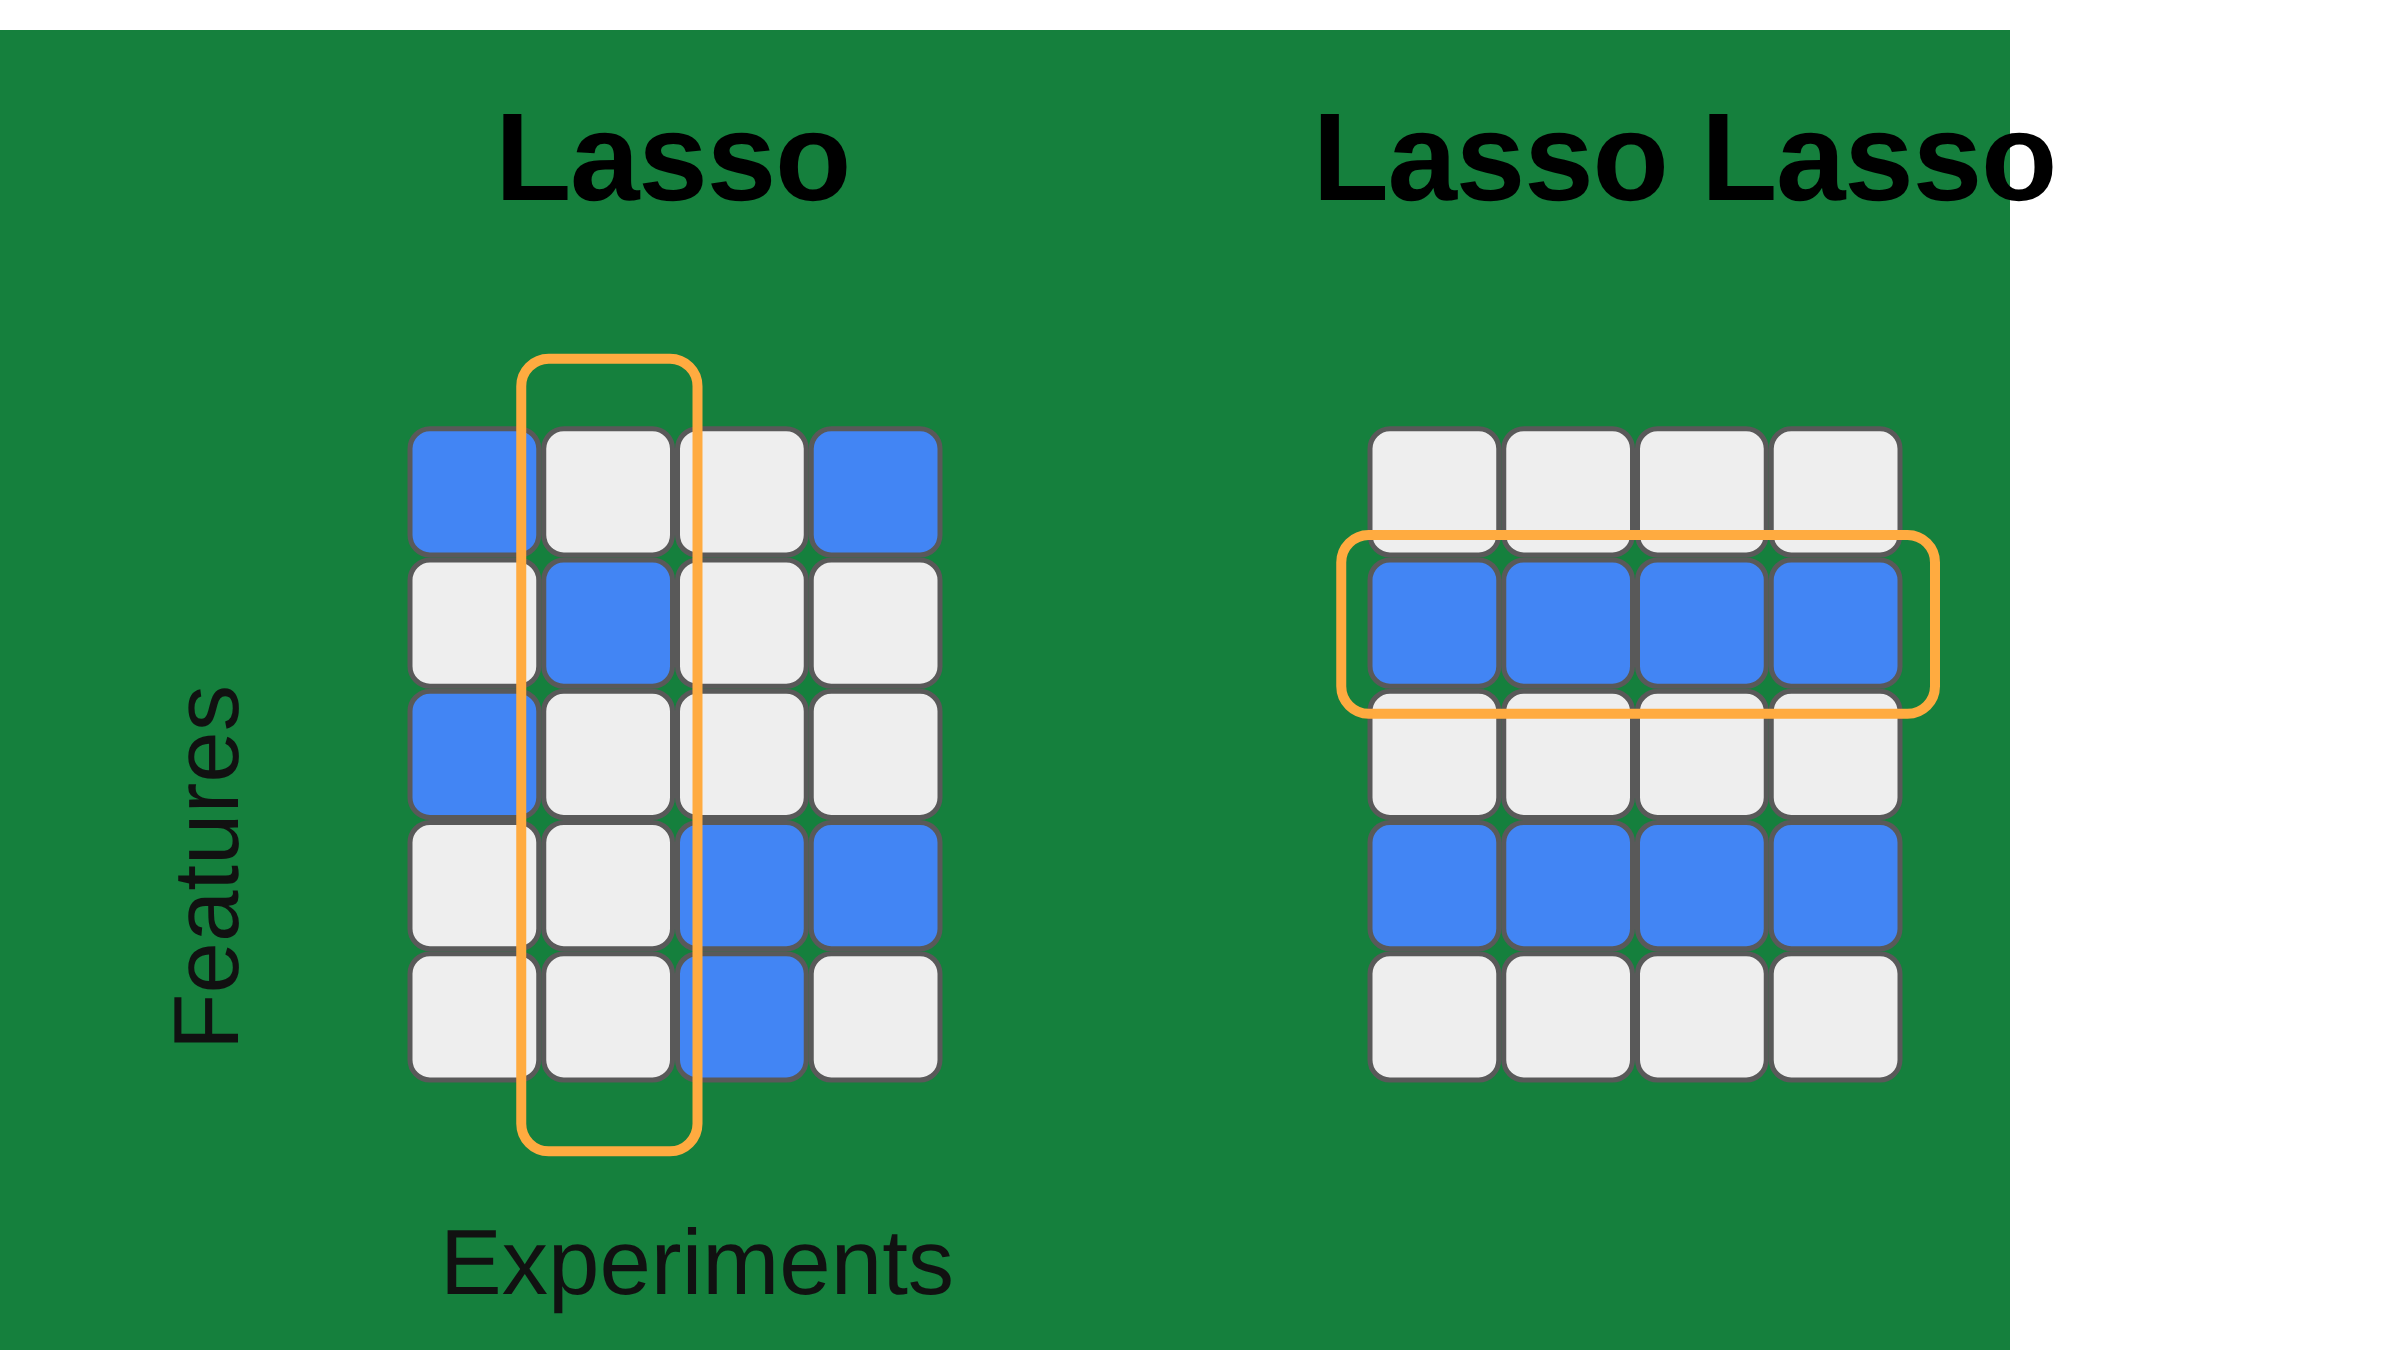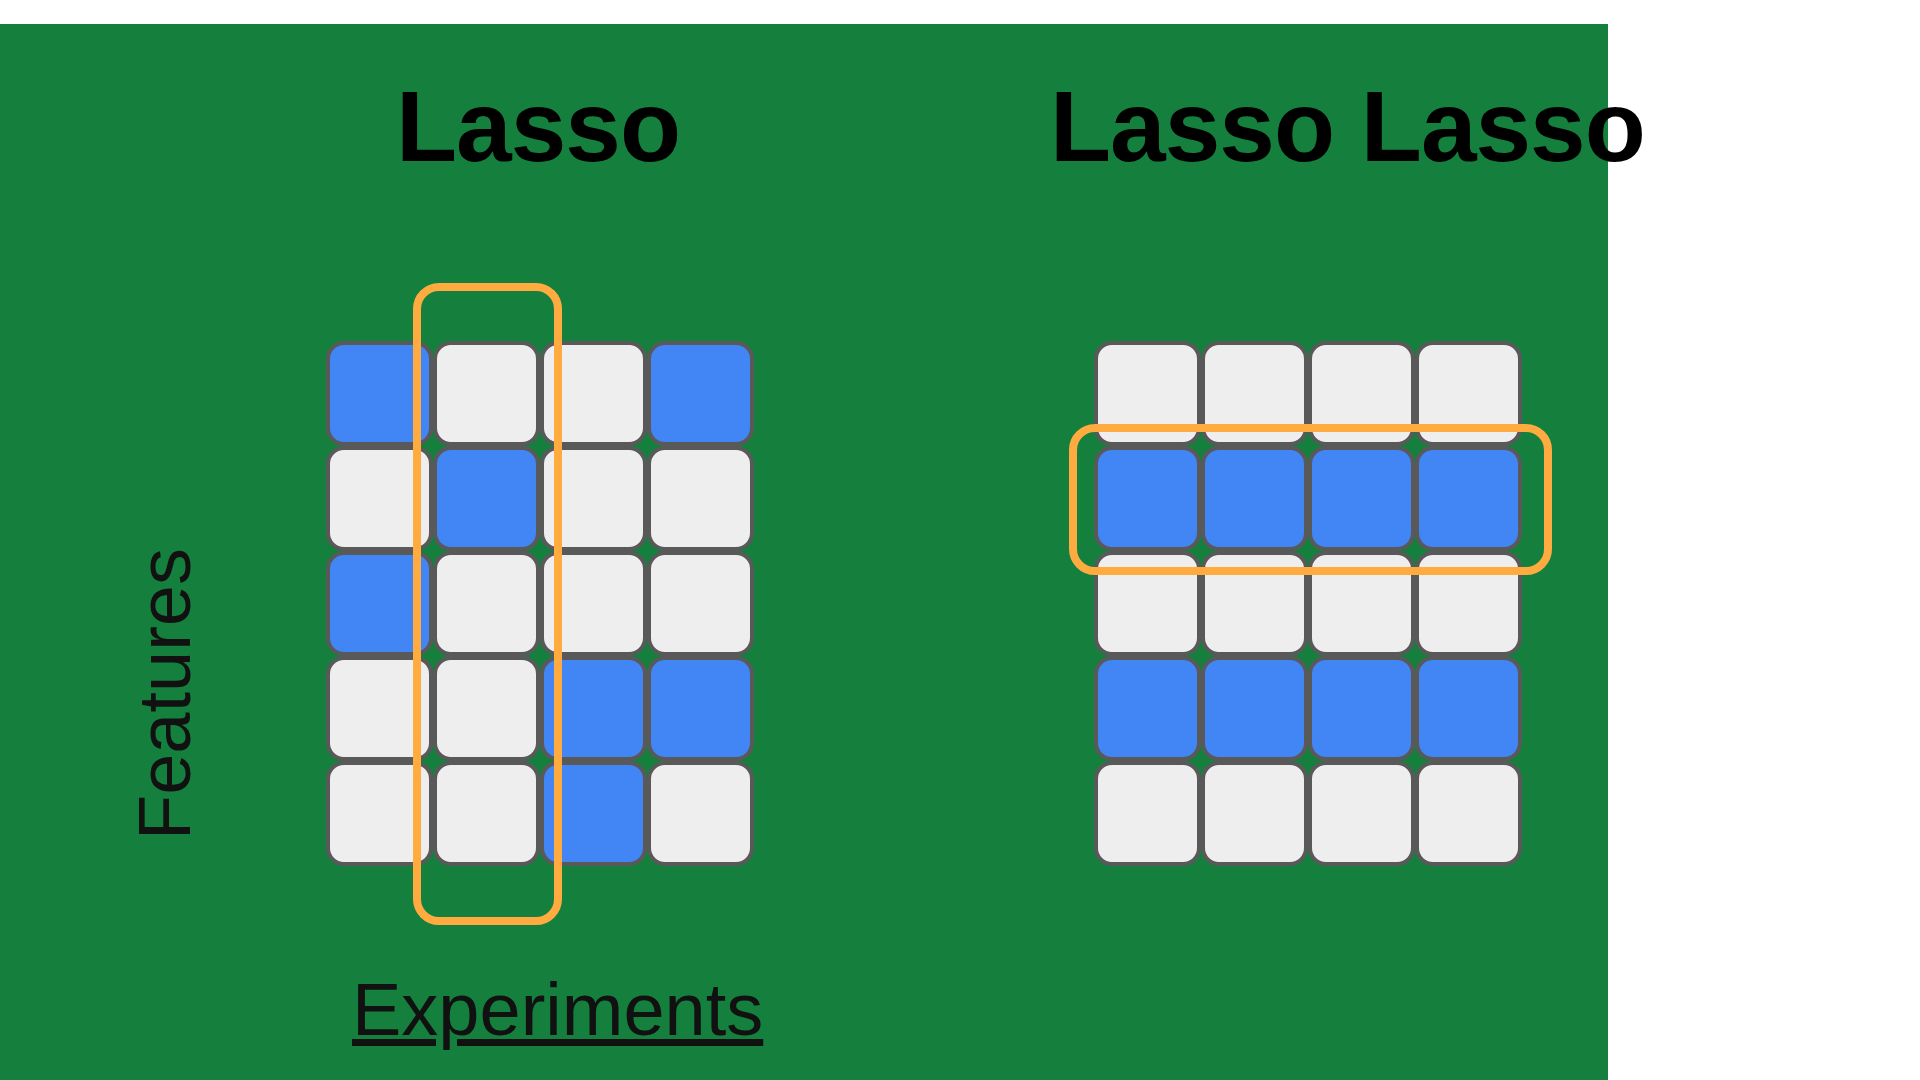--- a/index.html
+++ b/index.html
@@ -71,21 +71,20 @@
       left: 165px;
       top: 670px;
       transform: translate(-50%, -50%) rotate(-90deg);
       transform-origin: center center;
       line-height: 74px;
     }
     .label-experiments {
       left: 352px;
       top: 944px;
       line-height: 84px;
-      text-decoration: underline;
     }
   </style>
 </head>
 <body>
 
 <div class="canvas">
 
   <div class="title title-lasso">Lasso</div>
   <div class="title title-group">Lasso Lasso</div>
 

